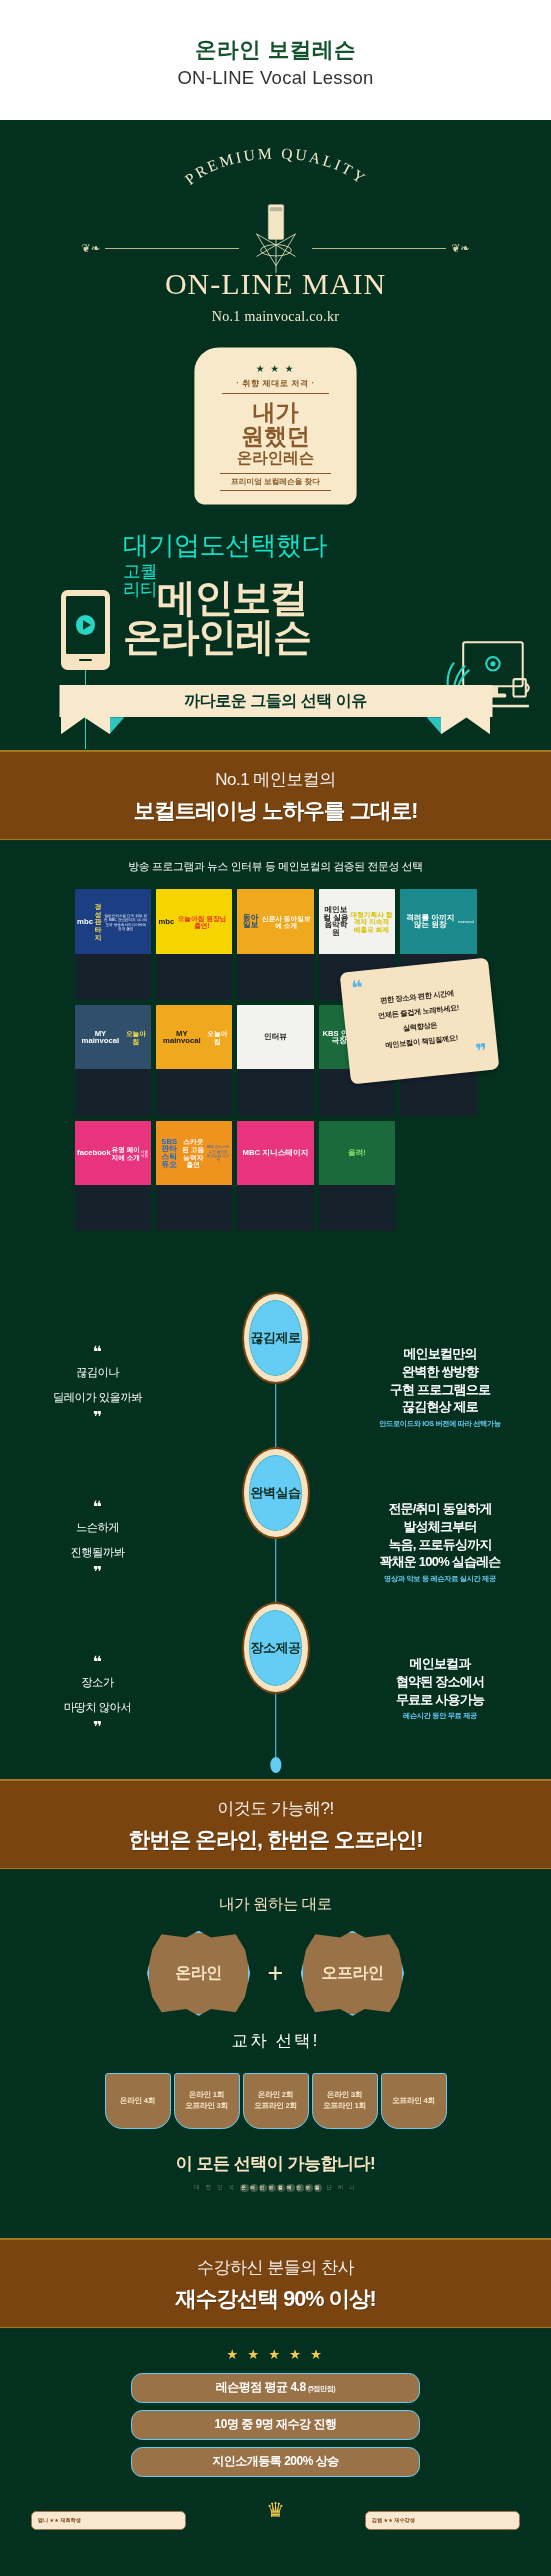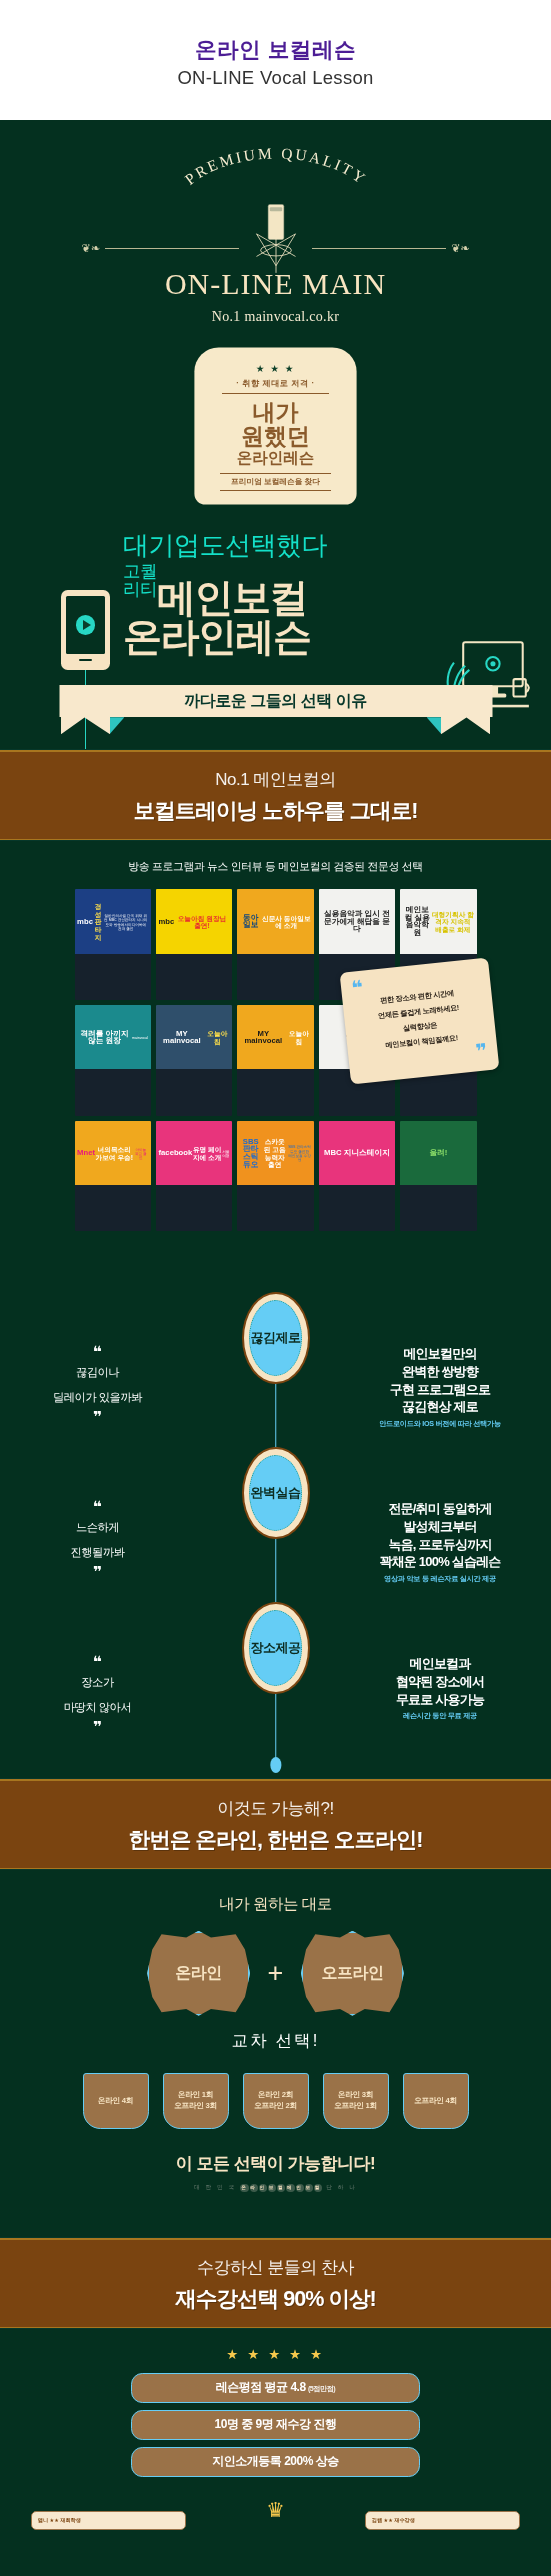--- a/index.html
+++ b/index.html
@@ -12,21 +12,21 @@
   }
   .page { width: 551px; position: relative; }
 
   
   .top-header {
     background: #ffffff;
     padding: 37px 0 31px;
     text-align: center;
   }
   .top-header .kr {
-    font-size: 21.6px; font-weight: 700; color: #4c1d95;
+    font-size: 21.6px; font-weight: 700; color: #14532d;
     letter-spacing: 0.5px; line-height: 1.2;
   }
   .top-header .en {
     font-size: 18.5px; font-weight: 300; color: #333; margin-top: 4.1px;
     letter-spacing: 0.3px;
   }
 
   
   .green { background: #04301f; position: relative; }
   .green-2 { background: #04301f; position: relative; }
@@ -196,21 +196,21 @@
   .oo-badge {
     width: 103px; height: 85px; background:#9a7248;
     border: 2.6px solid #65cdf5;
     display:flex; align-items:center; justify-content:center;
     clip-path: polygon(50% 0%, 62% 8%, 86% 4%, 95% 22%, 100% 50%, 95% 78%, 86% 96%, 62% 92%, 50% 100%, 38% 92%, 14% 96%, 5% 78%, 0% 50%, 5% 22%, 14% 4%, 38% 8%);
   }
   .oo-badge span { color:#f7e4c3; font-size: 16px; font-weight:800; letter-spacing:-0.5px;}
   .oo-plus { color:#f7e4c3; font-size: 27px; font-weight:300; line-height:1; }
   .cross-pick { color:#ffffff; text-align:center; font-size: 16.5px; font-weight:300; margin-top: 14.4px; letter-spacing: 2.1px;}
 
-  .pill-row { display:flex; justify-content:center; gap: 14px; margin-top: 20.6px; }
+  .pill-row { display:flex; justify-content:center; gap: 3px; margin-top: 20.6px; }
   .pill {
     width: 66px; height: 56px; background:#9a7248; border:1.5px solid #65cdf5;
     border-radius: 3.1px 3.1px 17.5px 17.5px;
     display:flex; flex-direction:column; align-items:center; justify-content:center;
     text-align:center; padding: 3.1px;
   }
   .pill span { color:#f7e4c3; font-size: 7.7px; font-weight:800; line-height:1.35; letter-spacing:-0.3px;}
   .all-ok { color:#f7e4c3; text-align:center; font-size: 17px; font-weight:700; margin-top: 23px; letter-spacing:-0.5px;}
   .micro-row { text-align:center; margin-top: 9.3px; color:#6d7f74; font-size: 5.7px; letter-spacing: 2.1px;}
   .micro-row b { color:#f7e4c3; background:#3c5a4a; border-radius:50%; display:inline-block; width:8.2px;height:8.2px;line-height:8.2px; font-size:4.6px; margin:0 0.5px;}
@@ -375,26 +375,20 @@
         </div>
         <div class="media-card">
           <div class="mc-top" style="background: rgb(240, 168, 30);">
             <div class="mc-logo" style="color: rgb(16, 70, 126);">동아일보</div>
             <div class="mc-line" style="color: rgb(255, 255, 255);">신문사 동아일보에 소개</div>
           </div>
           <div class="mc-bot"></div>
         </div>
         <div class="media-card">
           <div class="mc-top" style="background: rgb(242, 242, 239);">
-            <div class="mc-logo" style="color: rgb(26, 26, 26);">실용음악과 입시 전문가에게 해답을 묻다</div>
-          </div>
-          <div class="mc-bot"></div>
-        </div>
-        <div class="media-card">
-          <div class="mc-top" style="background: rgb(242, 242, 239);">
             <div class="mc-logo" style="color: rgb(26, 26, 26);">메인보컬 실용음악학원</div>
             <div class="mc-line" style="color: rgb(216, 195, 0);">대형기획사 합격자 지속적 배출로 화제</div>
           </div>
           <div class="mc-bot"></div>
         </div>
         <div class="media-card">
           <div class="mc-top" style="background: rgb(27, 138, 141);">
             <div class="mc-logo" style="color: rgb(255, 255, 255);">격려를 아끼지 않는 원장</div>
             <div class="mc-tag" style="color: rgb(255, 255, 255);">mainvocal</div>
           </div>

